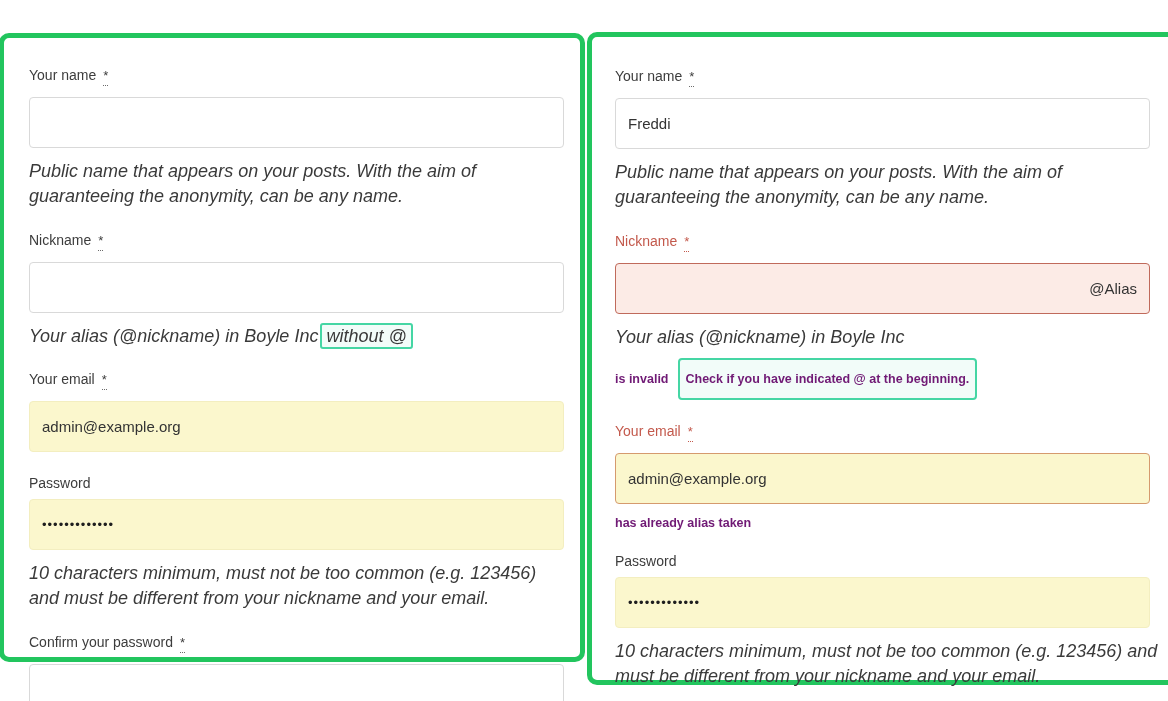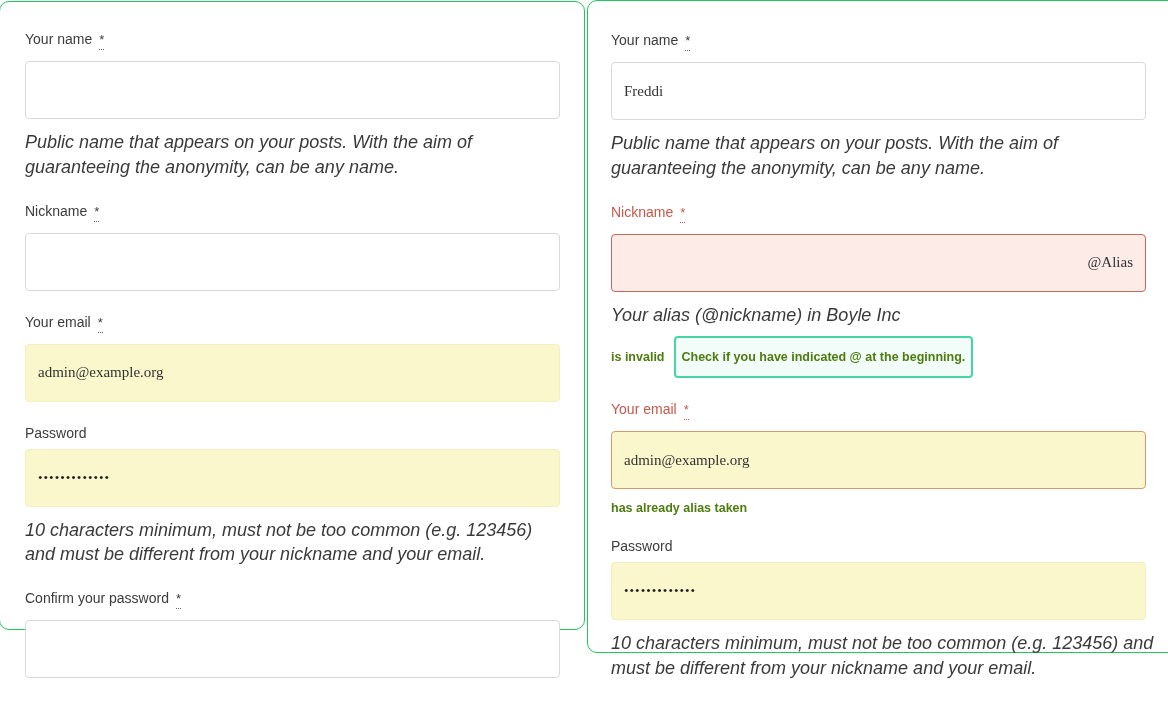--- a/index.html
+++ b/index.html
@@ -5,23 +5,24 @@
   html,body{margin:0;padding:0;}
   body{
     width:1168px;height:701px;position:relative;overflow:hidden;
     background:#ffffff;
     font-family:"Liberation Sans","DejaVu Sans",sans-serif;
     color:#3b3b3b;
   }
   .panel{
     position:absolute;
     background:#ffffff;
-    border:1px solid #22c55e;
+    border:5px solid #22c55e;
     border-radius:10px;
     box-sizing:border-box;
+    margin-top:32px;
   }
   #panel-left{left:-1px;top:1px;width:586px;height:629px;padding:29px 24px 0 25px;}
   #panel-right{left:587px;top:0px;width:600px;height:653px;padding:31px 24px 0 23px;}
 
   .field{margin-bottom:23px;}
   .field-label{
     display:block;
     font-size:14px;
     line-height:17px;
     color:#3c3c3c;
@@ -32,28 +33,28 @@
     margin-left:7px;
     font-size:13px;
     border-bottom:1px dotted #6b6b6b;
     padding-bottom:2px;
   }
   .label-error{color:#c3594c;}
   .label-error .req{border-bottom-color:#c3594c;}
 
   .text-input{
     display:block;
-    width:535px;height:58px;
+    width:535px;height:51px;
     box-sizing:border-box;
     border:1px solid #d9d9d9;
     border-radius:4px;
     padding:0 12px;
     font-size:15px;
     color:#333333;
-    font-family:Liberation Serif, serif;
+    font-family:Liberation Sans, sans-serif;
     background:#ffffff;
     outline:none;
   }
   .input-autofill{background:#fbf7cd;border-color:#f3eec0;}
   .input-autofill-error{background:#fbf7cd;border-color:#d59a6e;}
   .input-error{background:#fcebe6;border-color:#c06a5b;text-align:right;}
   .password-input{font-size:13px;letter-spacing:1px;color:#1e1e1e;}
 
   .help{
     font-style:italic;
@@ -67,21 +68,21 @@
     border:2px solid #45d6a4;
     background:rgba(69,214,164,0.07);
     border-radius:3px;
     padding:1px 4px;
     margin-left:2px;
   }
   .error-line{
     margin:9px 0 0 0;
     font-size:12.5px;
     font-weight:bold;
-    color:#4d7c0f;
+    color:#701a75;
     display:flex;
     align-items:center;
     gap:7px;
   }
   .error-line .hl-box{padding:12px 6px;border-radius:4px;}
   .error-single{margin-top:12px;}
 </style>
 </head>
 <body>
 
@@ -89,20 +90,21 @@
 
   <div class="field">
     <label class="field-label label-gap"><span>Your name</span><span class="req">*</span></label>
     <input class="text-input" type="text" value="" style="">
     <p class="help">Public name that appears on your posts. With the aim of guaranteeing the anonymity, can be any name.</p>
   </div>
 
   <div class="field">
     <label class="field-label label-gap"><span>Nickname</span><span class="req">*</span></label>
     <input class="text-input" type="text" value="" style="">
+    <p class="help"><span>Your alias (@nickname) in Boyle Inc</span><span class="hl-box">without @</span></p>
   </div>
 
   <div class="field">
     <label class="field-label label-gap"><span>Your email</span><span class="req">*</span></label>
     <input class="text-input input-autofill" type="text" value="admin@example.org" style="">
   </div>
 
   <div class="field">
     <label class="field-label label-gap-sm"><span>Password</span></label>
     <input class="text-input input-autofill password-input" type="text" value="•••••••••••••" style="">

